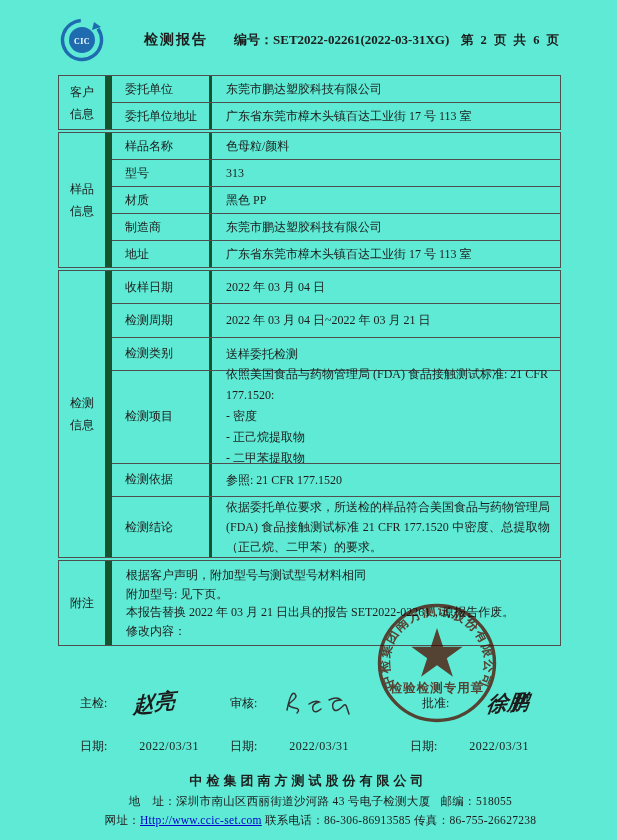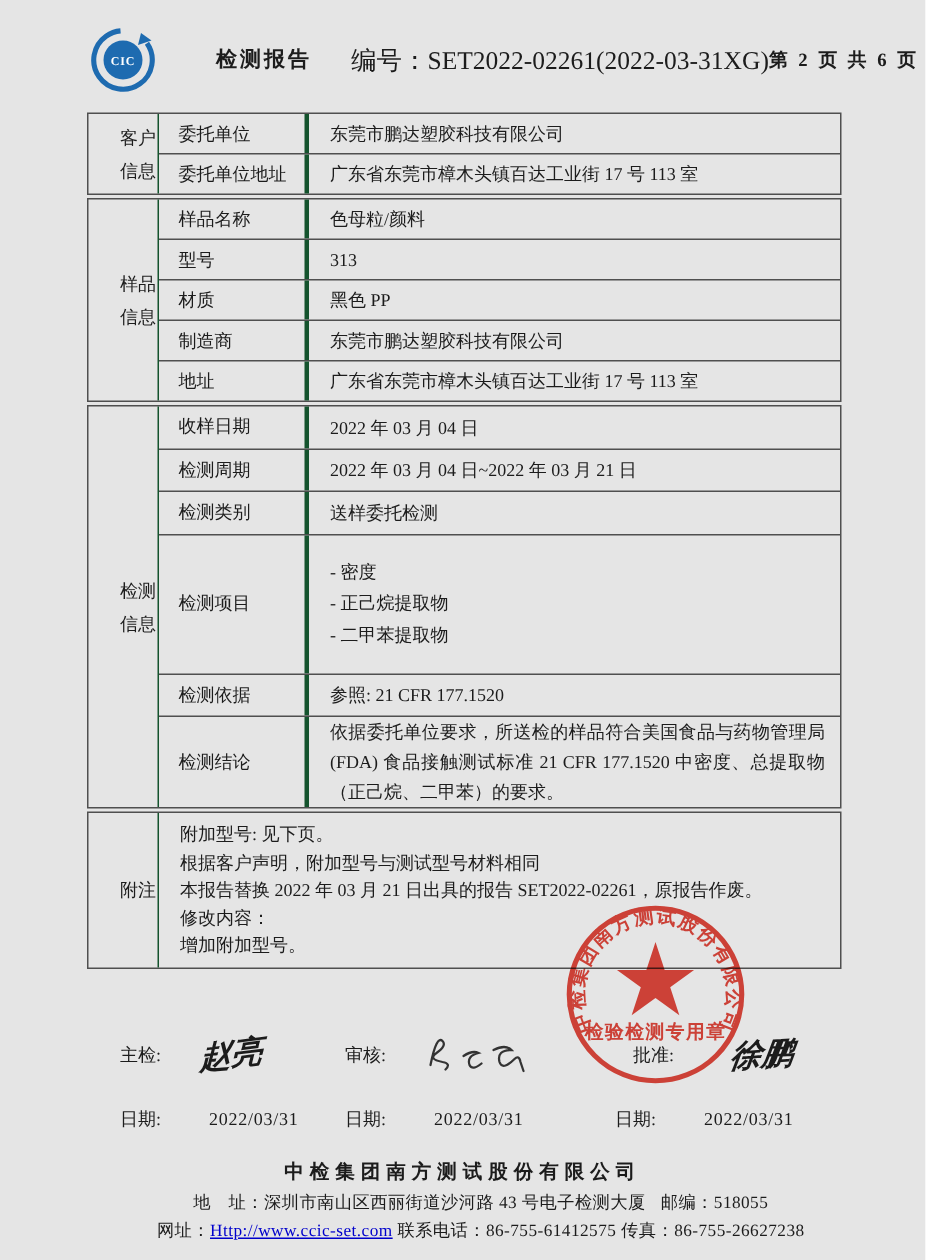--- a/index.html
+++ b/index.html
@@ -1,28 +1,28 @@
 <!DOCTYPE html>
 <html><head>
 <meta charset="utf-8">
 <style>
   html,body{margin:0;padding:0;background:#fff;}
-  .page{position:relative;width:617px;height:840px;background:#e5e5e5;overflow:hidden;
+  .page{position:relative;width:617px;height:840px;background:#5eead4;overflow:hidden;
         font-family:"Liberation Serif","DejaVu Serif",serif;color:#1c1c1c;}
   
   .hdr{position:absolute;top:16px;left:58px;width:503px;height:48px;display:flex;align-items:center;}
   .logo{width:48px;height:44px;flex:0 0 auto;}
   .hdr-title{margin-left:38px;font-size:14px;font-weight:bold;letter-spacing:2px;white-space:nowrap;}
-  .hdr-no{margin-left:26px;font-size:17px;font-weight:normal;white-space:nowrap;}
+  .hdr-no{margin-left:26px;font-size:13px;font-weight:bold;white-space:nowrap;}
   .hdr-page{margin-left:auto;font-size:12.5px;font-weight:bold;letter-spacing:2px;white-space:nowrap;}
   
   .content{position:absolute;top:75px;left:58px;width:503px;}
   .tbl{display:flex;border:1px solid #4f4f4f;margin-bottom:2px;box-sizing:border-box;}
-  .sec-label{width:46px;flex:0 0 46px;border-right:1px solid #14532d;display:flex;align-items:center;
-             justify-content:flex-end;text-align:center;font-size:12px;line-height:22px;}
+  .sec-label{width:46px;flex:0 0 46px;border-right:7px solid #14532d;display:flex;align-items:center;
+             justify-content:center;text-align:center;font-size:12px;line-height:22px;}
   .sec-label span{display:block;width:26px;}
   .sec-rows{flex:1;display:flex;flex-direction:column;min-width:0;}
   .trow{display:flex;flex:1;min-height:0;}
   .trow + .trow{border-top:1px solid #4f4f4f;}
   .tlabel{width:100px;flex:0 0 100px;border-right:3px solid #14532d;display:flex;align-items:center;
           padding-left:13px;box-sizing:border-box;font-size:12px;}
   .tvalue{flex:1;display:flex;align-items:center;padding:3px 10px 3px 14px;box-sizing:border-box;
           font-size:12px;line-height:20px;min-width:0;}
   .tvalue.multi{flex-direction:column;align-items:flex-start;justify-content:center;}
   .tvalue.multi div{line-height:21px;}
@@ -131,20 +131,21 @@
           <div class="tlabel">检测周期</div>
           <div class="tvalue">2022 年 03 月 04 日~2022 年 03 月 21 日</div>
         </div>
         <div class="trow h24">
           <div class="tlabel">检测类别</div>
           <div class="tvalue">送样委托检测</div>
         </div>
         <div class="trow" style="min-height:92px;">
           <div class="tlabel">检测项目</div>
           <div class="tvalue multi">
+            <div>依照美国食品与药物管理局 (FDA) 食品接触测试标准: 21 CFR 177.1520:</div>
             <div>- 密度</div>
             <div>- 正己烷提取物</div>
             <div>- 二甲苯提取物</div>
           </div>
         </div>
         <div class="trow h24">
           <div class="tlabel">检测依据</div>
           <div class="tvalue">参照: 21 CFR 177.1520</div>
         </div>
         <div class="trow" style="min-height:60px;">
@@ -152,25 +153,24 @@
           <div class="tvalue" style="text-align:justify;">依据委托单位要求，所送检的样品符合美国食品与药物管理局 (FDA) 食品接触测试标准 21 CFR 177.1520 中密度、总提取物（正己烷、二甲苯）的要求。</div>
         </div>
       </div>
     </div>
 
     <div class="tbl">
       <div class="sec-label">
           <span>附注</span>
         </div>
       <div class="notes-body">
+        <div>根据客户声明，附加型号与测试型号材料相同</div>
         <div>附加型号: 见下页。</div>
-        <div>根据客户声明，附加型号与测试型号材料相同</div>
         <div>本报告替换 2022 年 03 月 21 日出具的报告 SET2022-02261，原报告作废。</div>
         <div>修改内容：</div>
-        <div>增加附加型号。</div>
       </div>
     </div>
 
   </div>
 
   <div class="sig-row">
     <div class="sig-col c0">
       <span>主检:</span>
       <span class="sig-name">赵亮</span>
     </div>
@@ -213,18 +213,18 @@
     <text x="63" y="92" text-anchor="middle" font-size="12.5" font-weight="bold" fill="#e13a2e" letter-spacing="1" font-family="Liberation Serif, serif">检验检测专用章</text>
   </svg>
 
   <div class="footer">
     <div class="f-company">中检集团南方测试股份有限公司</div>
     <div class="f-line">
       <span>地　址：</span><span>深圳市南山区西丽街道沙河路 43 号电子检测大厦</span><span class="gap2"></span><span>邮编：</span><span>518055</span>
     </div>
     <div class="f-line">
       <span>网址：</span><a class="f-url">Http://www.ccic-set.com</a>
-      <span> </span><span>联系电话：</span><span>86-755-61412575</span>
+      <span> </span><span>联系电话：</span><span>86-306-86913585</span>
       <span> </span><span>传真：</span><span>86-755-26627238</span>
     </div>
   </div>
 
 </div>
 
 </body></html>

